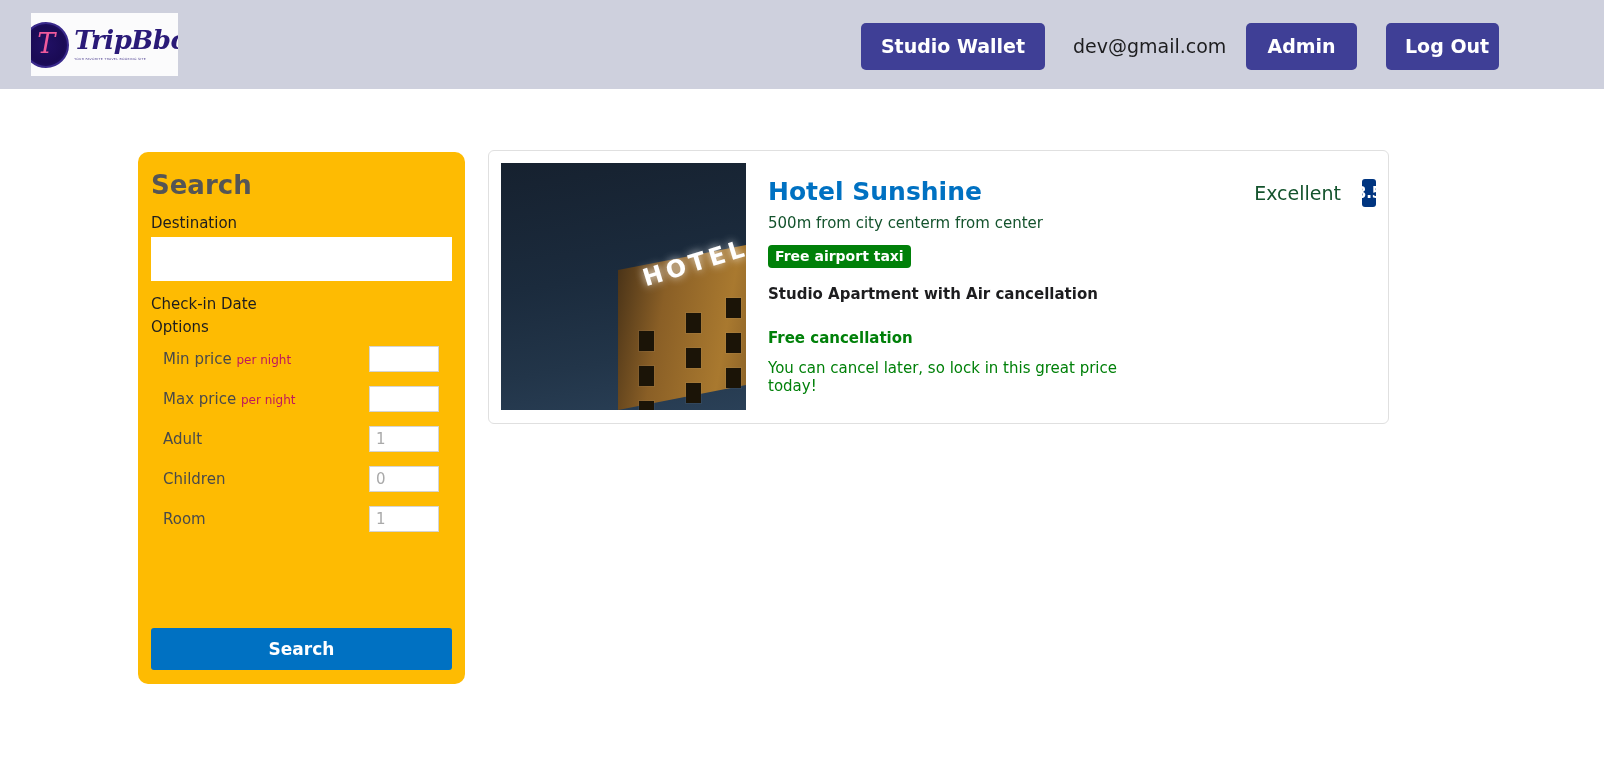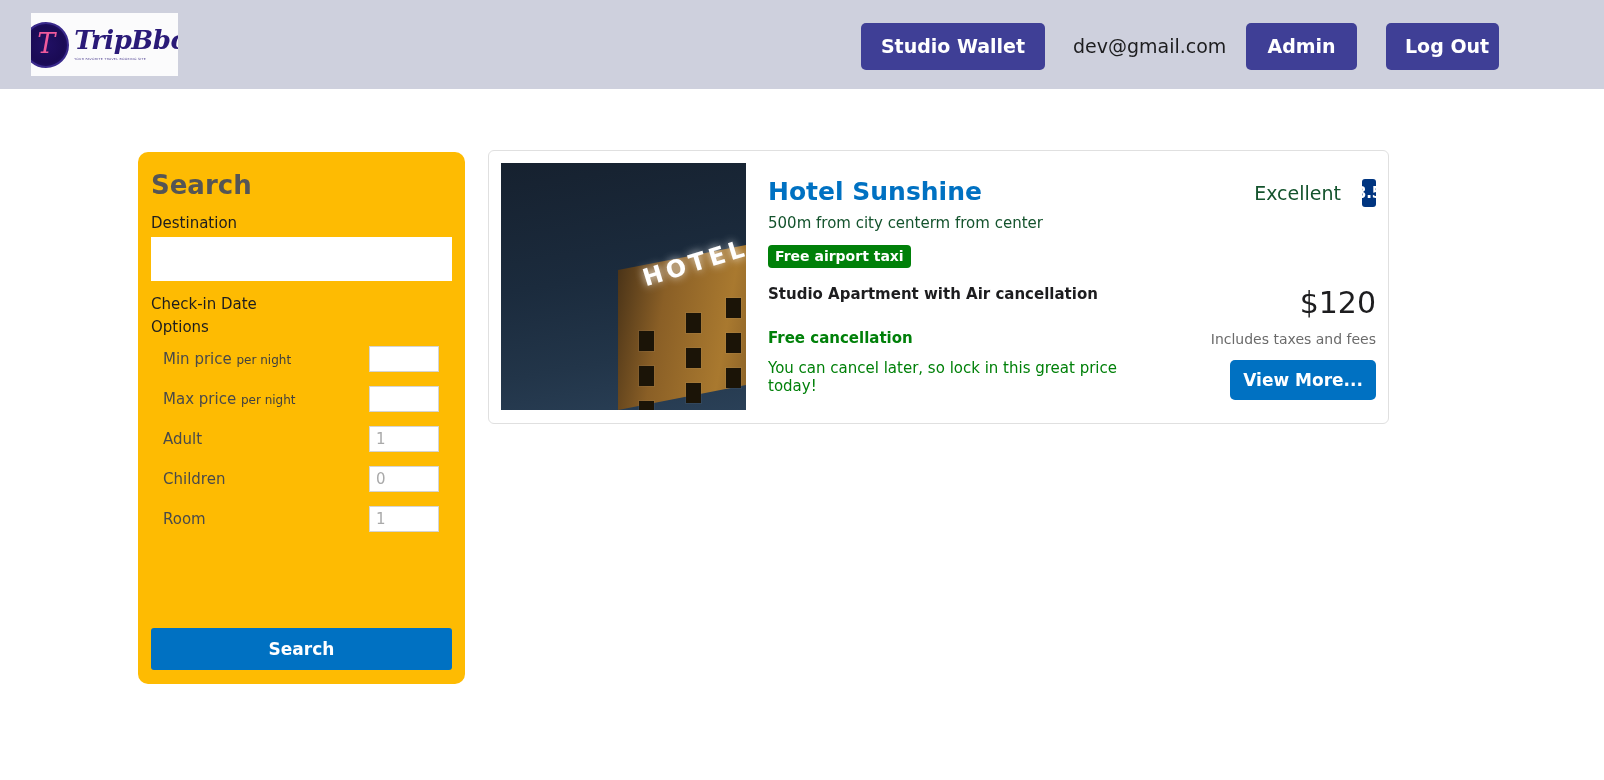--- a/index.html
+++ b/index.html
@@ -157,21 +157,21 @@
     margin: 0 0 14px 0;
     padding: 0 13px 0 12px;
   }
   .opt-label {
     font-size: 15px;
     color: #4a4a4a;
     white-space: nowrap;
   }
   .opt-label .sub {
     font-size: 12px;
-    color: #404040;
+    color: #be185d;
   }
   .opt-input {
     width: 70px;
     height: 26px;
     background: #ffffff;
     border: 1px solid #d4d4d4;
     outline: none;
     font-family: "DejaVu Sans", "Liberation Sans", sans-serif;
     font-size: 15px;
     color: #111111;
@@ -433,19 +433,14 @@
     <div id="hotel-subtitle">Studio Apartment with Air cancellation</div>
     <div id="cancel-title">Free cancellation</div>
     <div id="cancel-desc">You can cancel later, so lock in this great price today!</div>
   </div>
 
   <div id="hotel-right">
     <div id="rating-row">
       <span id="rating-text">Excellent</span>
       <span id="rating-badge">8.5</span>
     </div>
-    <div id="price-block">
-      <div id="price">$120</div>
-      <div id="price-note">Includes taxes and fees</div>
-      <button id="view-more">View More...</button>
-    </div>
   </div>
 </div>
 
 </body></html>

